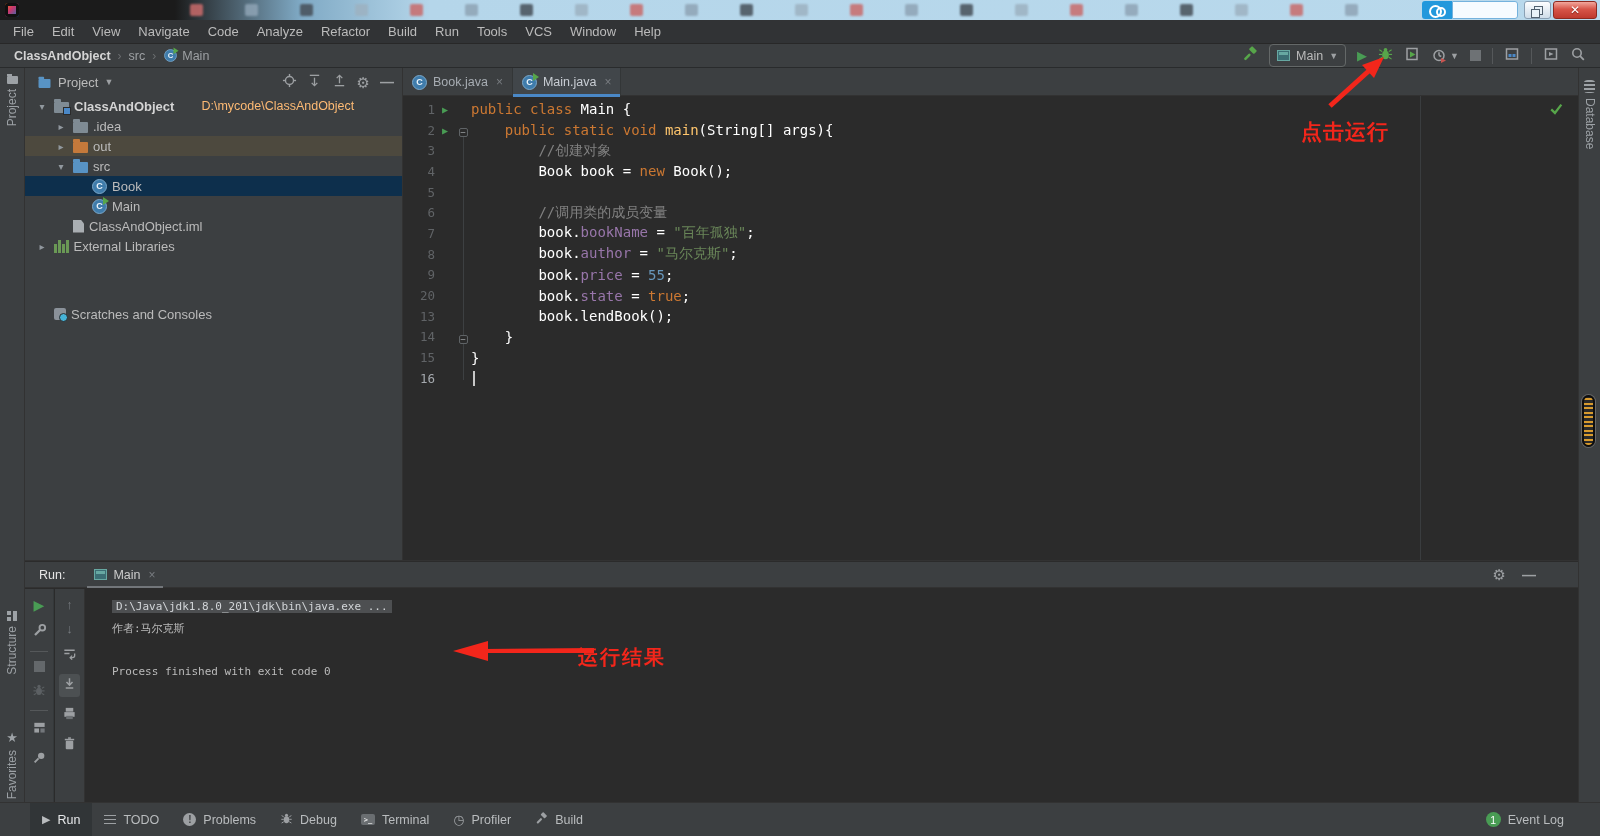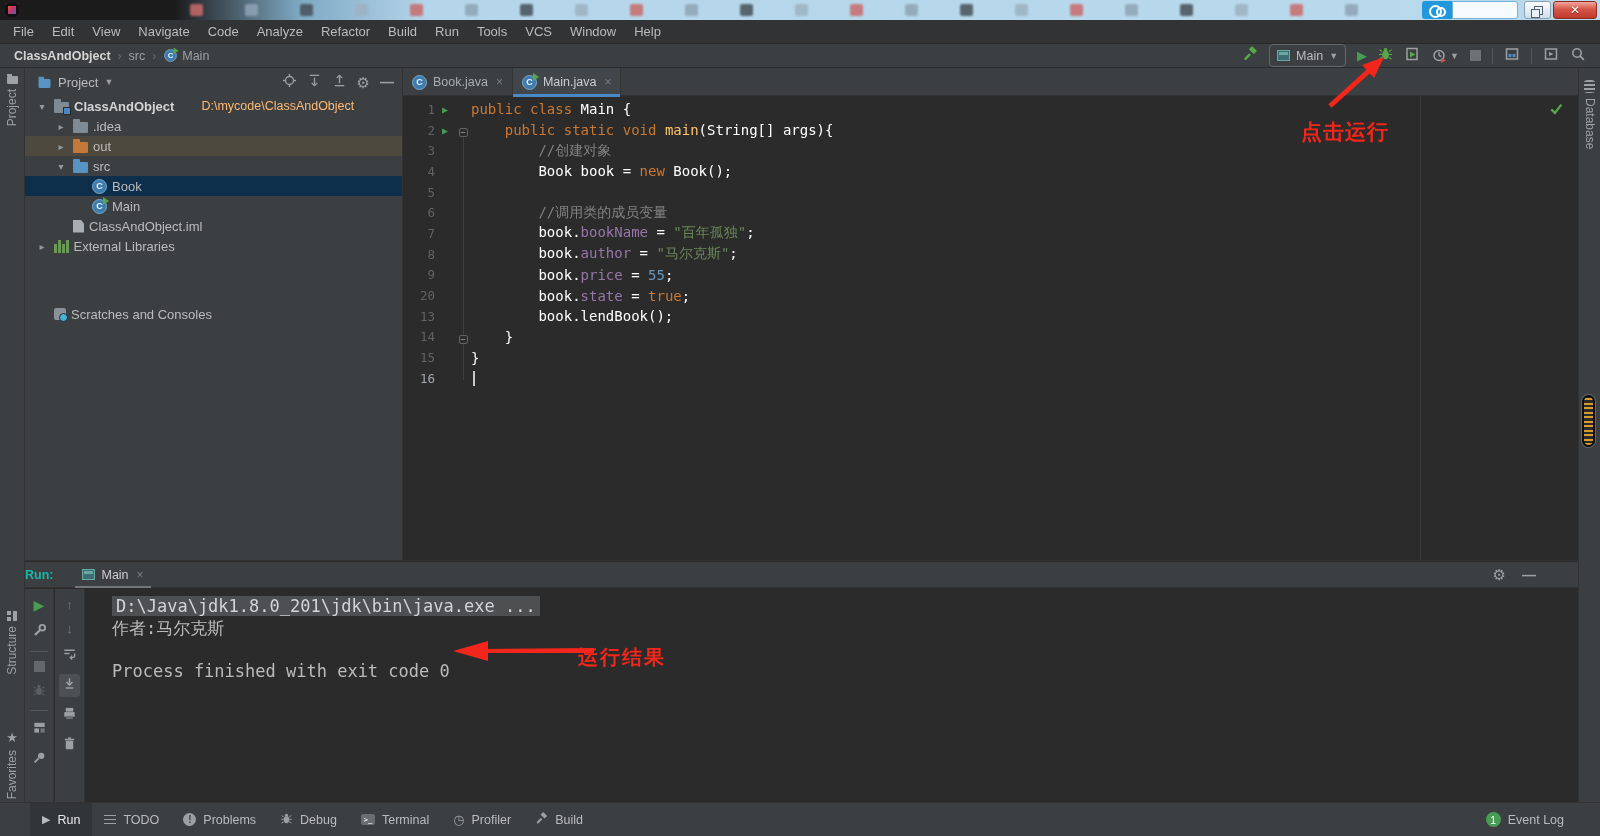--- a/index.html
+++ b/index.html
@@ -105,32 +105,32 @@
     font-size:9px;line-height:7px;background:#2b2b2b;box-sizing:border-box;}
   .code-text{color:#a9b7c6;}
   .tk-kw{color:#cc7832;}.tk-fn{color:#ffc66d;}.tk-field{color:#9876aa;}.tk-str{color:#6a8759;}
   .tk-num{color:#6897bb;}.tk-cmt{color:#808080;}.tk-plain{color:#ffffff;}
   .caret{display:inline-block;width:2px;height:15px;background:#c8c8c8;margin-left:2px;}
   .inspection{position:absolute;right:14px;top:34px;}
   
   #run-panel{position:absolute;left:25px;top:560px;width:1553px;height:242px;background:#2b2b2b;border-top:1px solid #323232;box-sizing:border-box;}
   #run-header{position:absolute;left:0;top:1px;right:0;height:26px;background:#3c3f41;border-bottom:1px solid #323232;
     display:flex;align-items:center;box-sizing:border-box;}
-  #run-label{font-size:12.5px;color:#14b8a6;font-weight:bold;}
+  #run-label{margin-left:14px;font-size:12.5px;color:#e5e5e5;}
   .run-tab{margin-left:24px;height:26px;display:flex;align-items:center;gap:6px;position:relative;color:#cccccc;font-size:12.5px;padding:0 5px;}
   .run-tab::after{content:"";position:absolute;left:-2px;right:-2px;bottom:0;height:2px;background:#72767a;}
   #run-header .hdr-icons{margin-left:auto;display:flex;align-items:center;gap:16px;margin-right:42px;}
   .rp-col{position:absolute;top:28px;bottom:0;background:#3c3f41;display:flex;flex-direction:column;align-items:center;padding-top:9px;gap:11px;box-sizing:border-box;}
   #rp-col1{left:0;width:29px;border-right:1px solid #34383a;}
   #rp-col2{left:30px;width:30px;border-right:1px solid #323232;}
   .vdiv{width:18px;height:1px;background:#55585a;margin:-2px 0;}
   .arrow-glyph{color:#787c80;font-size:13px;line-height:1;}
   .sel{background:#4c5052;border-radius:3px;padding:2px 3px;margin:-2px 0;}
   #console{position:absolute;left:61px;top:28px;right:0;bottom:0;background:#2b2b2b;padding:7px 0 0 26px;
-    font-family:"DejaVu Sans Mono","Liberation Mono",monospace;font-size:17px;line-height:21.5px;color:#bbbbbb;}
+    font-family:"DejaVu Sans Mono","Liberation Mono",monospace;font-size:11px;line-height:21.5px;color:#bbbbbb;}
   .console-line{min-height:21.5px;white-space:pre;}
   .console-line .hl{background:#4d4f51;padding:0 4px;color:#d2d5d8;}
   
   #bottombar{position:absolute;left:0;top:802px;width:1600px;height:34px;background:#3c3f41;border-top:1px solid #323232;
     display:flex;align-items:center;padding-left:30px;box-sizing:border-box;}
   .bb-item{display:flex;align-items:center;gap:7px;font-size:12.5px;color:#b9bcbe;height:100%;padding:0 12px;}
   .bb-item.active{background:#313537;color:#e6e8ea;}
   .bbi-run{color:#b9bcbe;font-size:11px;}
   .bbi-todo{width:12px;height:9px;background:repeating-linear-gradient(#9da0a3 0 1.5px,transparent 1.5px 3.8px);}
   .bbi-problems{width:13px;height:13px;border-radius:50%;background:#9da0a3;color:#3c3f41;font:bold 10px "Liberation Sans";display:flex;align-items:center;justify-content:center;}

